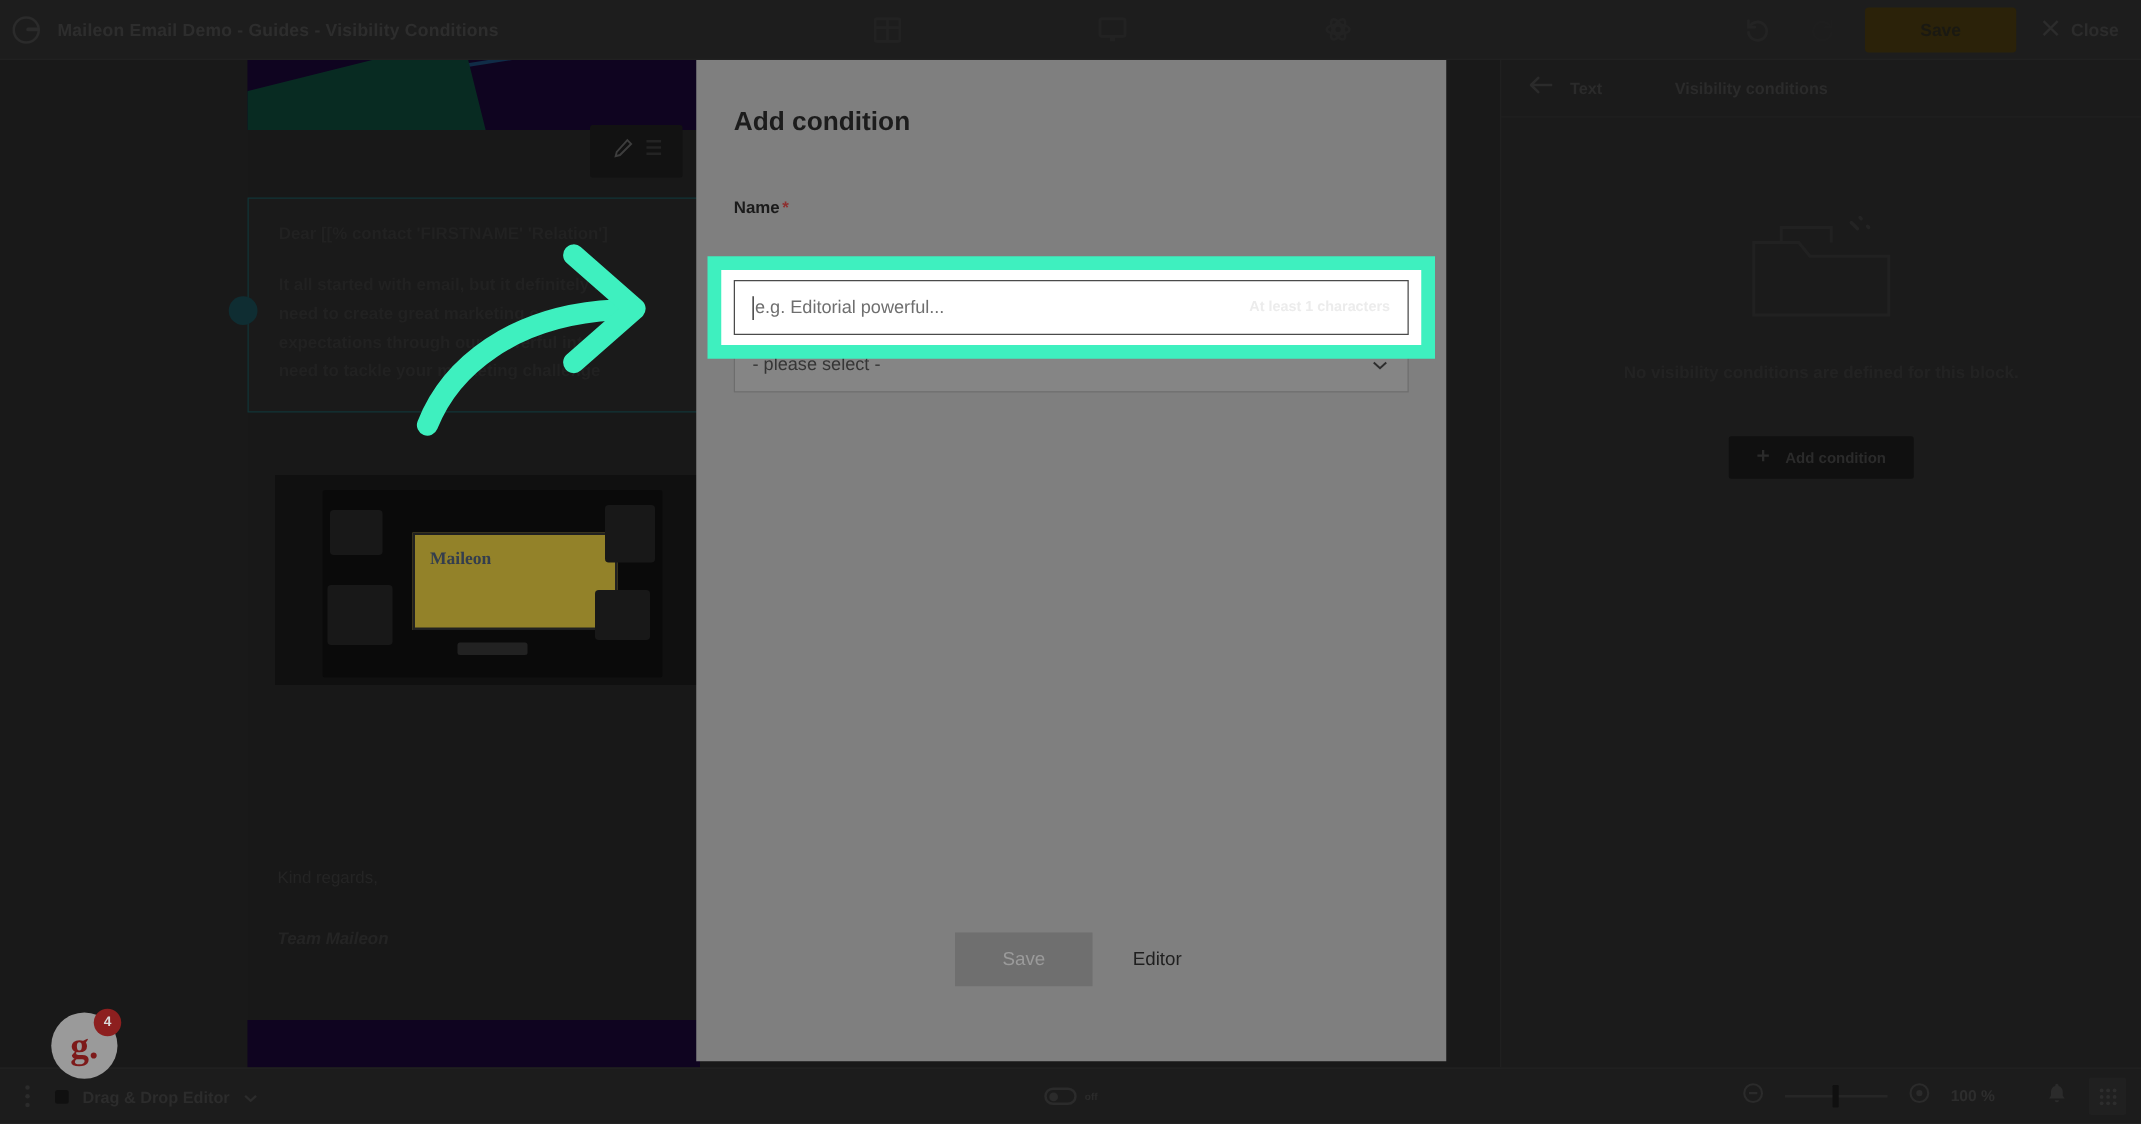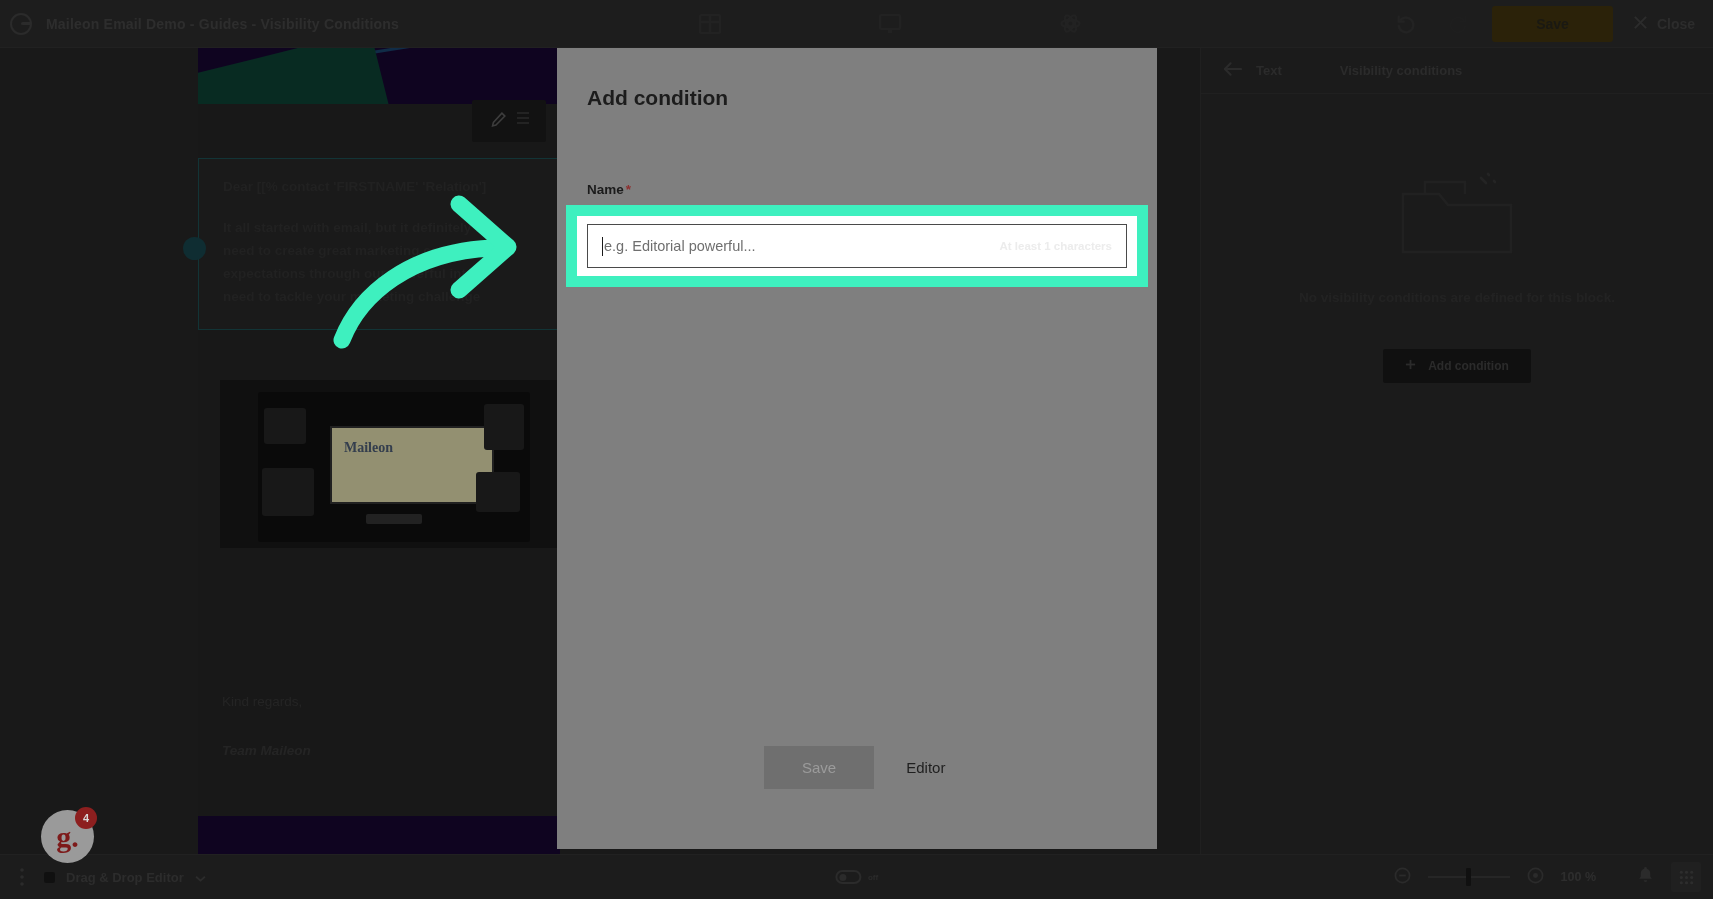--- a/index.html
+++ b/index.html
@@ -84,21 +84,21 @@
   .img-card {
     position: absolute; left: 22px; top: 332px; width: 340px; height: 168px;
     background: #1d1d1d;
   }
   .img-card .shot {
     position: absolute; left: 38px; top: 12px; width: 272px; height: 150px;
     background: #121212; border-radius: 2px;
   }
   .img-card .lap {
     position: absolute; left: 72px; top: 34px; width: 164px; height: 78px;
-    background: #fef9c3; border: 2px solid #3a3a3a;
+    background: #fde047; border: 2px solid #3a3a3a;
   }
   .img-card .lap-t { position: absolute; left: 12px; top: 12px; font-size: 14px; color: #5a6b86; font-weight: 700; font-family: "Liberation Serif", serif;}
   .img-card .bar { position: absolute; left: 108px; top: 122px; width: 56px; height: 10px; background: #3b3b3b; border-radius: 2px; }
   .img-card .blot { position: absolute; background: #2a2a2a; border-radius: 3px; }
 
   .sig { position: absolute; left: 24px; font-size: 13.5px; color: #3f3f3f; }
   .sig.kr { top: 646px; font-weight: 400; }
   .sig.tm { top: 695px; font-weight: 700; font-style: italic; }
 
   .bot-band {
@@ -150,21 +150,21 @@
   .zoom-val { font-size: 12.5px; font-weight: 700; color: #4f4f4f; }
   .grid-btn { width: 30px; height: 30px; background: #373737; display:flex;align-items:center;justify-content:center;border-radius:2px;cursor:pointer;}
 
   
   .scrim { position: absolute; inset: 0; background: rgba(0,0,0,0.42); z-index: 10; }
   .modal {
     position: absolute; left: 557px; top: 48px; width: 600px; height: 801px;
     background: #7f7f7f; z-index: 11;
   }
   .modal-title { padding: 38px 30px 0 30px; font-size: 21px; font-weight: 700; color: #1c1c1c; }
-  .field-label { padding: 0 30px; font-size: 13.5px; font-weight: 700; color: #1b1b1b; margin-top: 72px; }
+  .field-label { padding: 0 30px; font-size: 13.5px; font-weight: 700; color: #1b1b1b; margin-top: 48px; }
   .req { color: #8e2f2f; margin-left: 2px; }
 
   .name-highlight {
     position: absolute; left: 9px; top: 157px; width: 582px; height: 82px;
     background: #3ef0bf; z-index: 13;
     display: flex; align-items: center; justify-content: center;
   }
   .name-inner { width: 560px; height: 60px; background: #ffffff; display: flex; align-items: center; justify-content: center; }
   .name-input-wrap {
     width: 540px; height: 44px; background: #fff; border: 1px solid #4a4a4a;
@@ -420,20 +420,30 @@
     <div class="modal-title">Add condition</div>
 
     <div class="field-label">
       <span>Name</span><span class="req">*</span>
     </div>
 
     <div class="field-label" style="margin-top:66px">
       <span>Type</span><span class="req">*</span>
     </div>
 
+    <div class="select-wrap">
+      <div class="sel">
+        <span>- please select -</span>
+        <span class="chev">
+          <svg width="12" height="8" viewBox="0 0 12 8" fill="none" stroke="currentColor" stroke-width="1.6">
+              <polyline points="1 2 6 6.5 11 2"></polyline>
+            </svg>
+        </span>
+      </div>
+    </div>
 
     <div class="modal-actions">
       <button class="m-save">Save</button>
       <button class="m-cancel">Editor</button>
     </div>
 
     <div class="name-highlight">
       <div class="name-inner">
         <div class="name-input-wrap">
           <span class="caret"></span>

